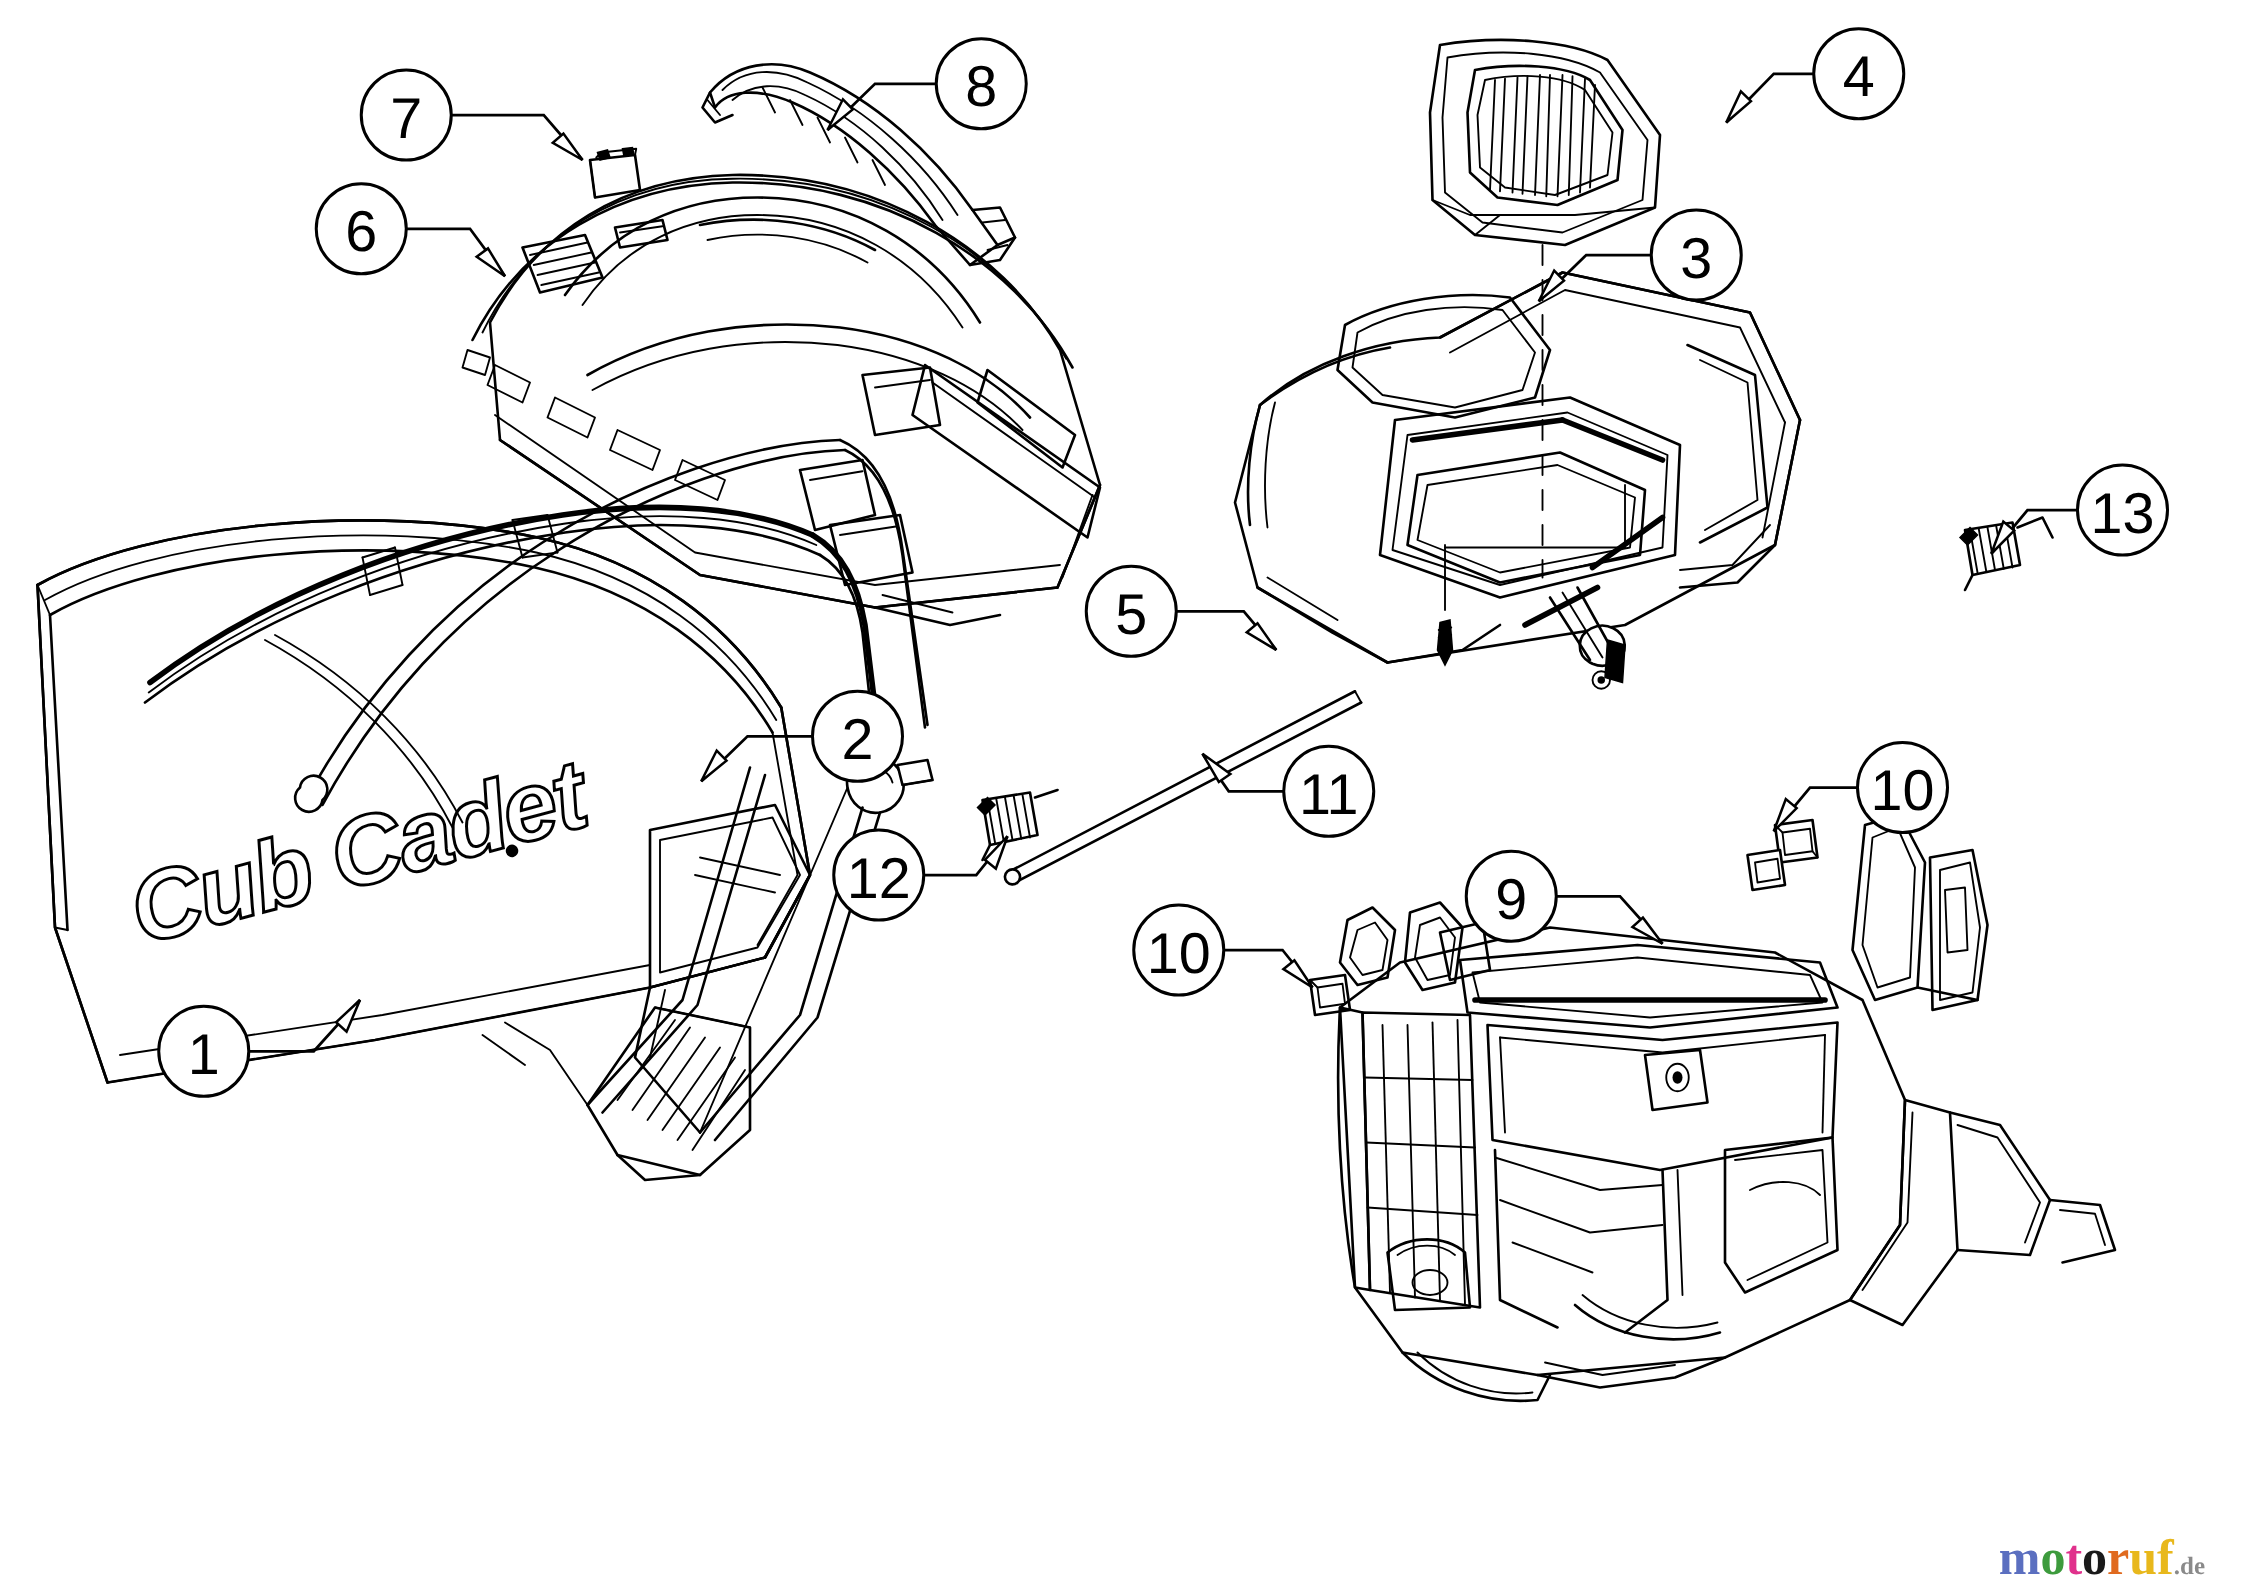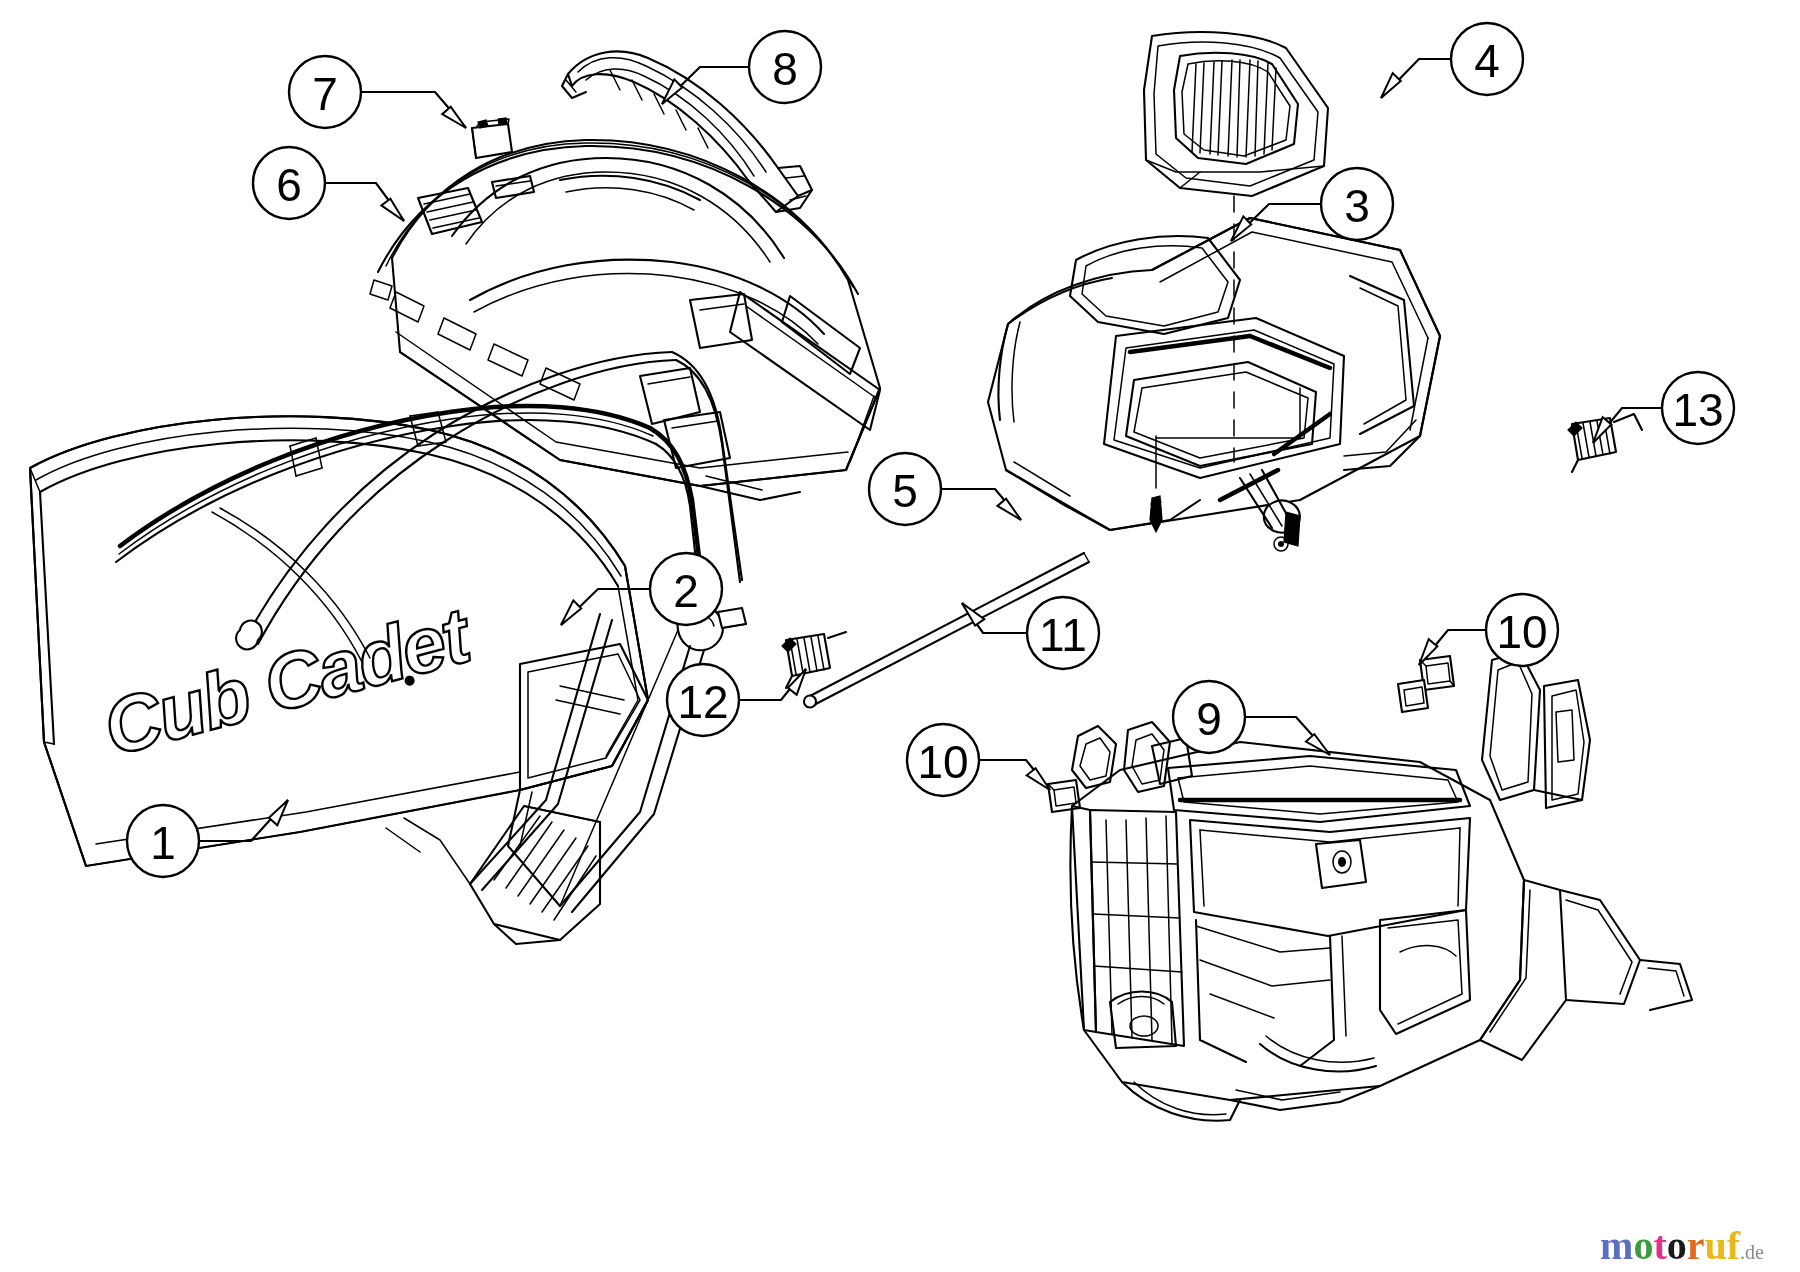--- a/index.html
+++ b/index.html
@@ -94,21 +94,21 @@
     font-family: "Liberation Serif", serif;
     font-size: 40px;
     font-weight: bold;
     white-space: nowrap;
     line-height: 1;
   }
   #watermark span { display: inline-block; }
   #watermark .suffix {
     font-size: 20px;
     color: #888888;
-    font-weight: normal;
+    font-weight: bold;
   }
   .logo-text {
     font-family: "Liberation Sans", sans-serif;
     font-size: 78px;
     font-style: italic;
     font-weight: bold;
     fill: none;
     stroke: #000000;
     stroke-width: 2.4;
     letter-spacing: -2px;

